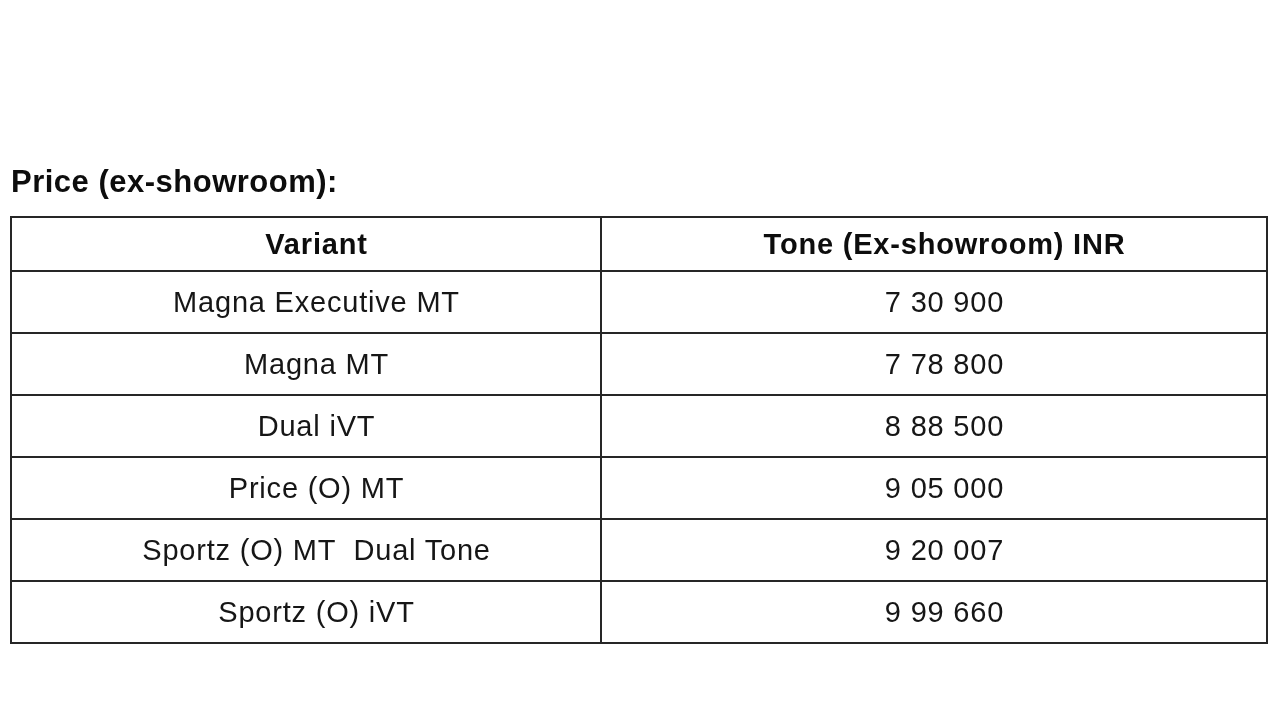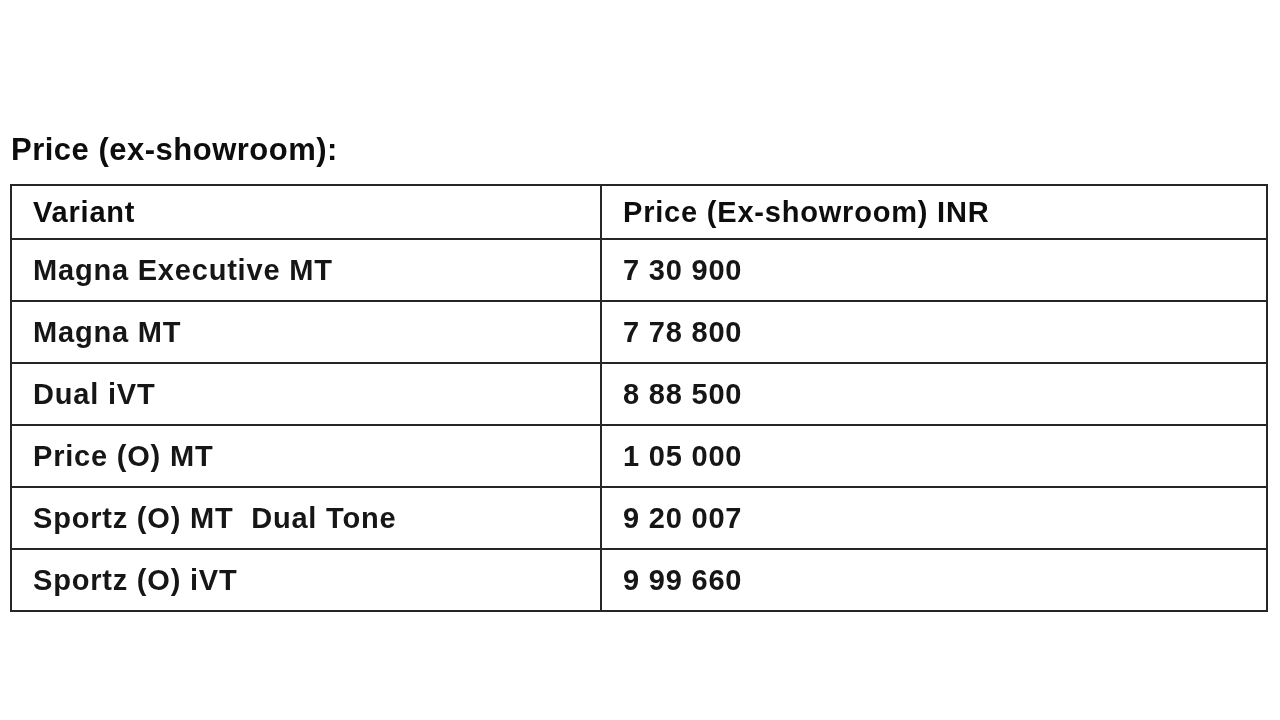--- a/index.html
+++ b/index.html
@@ -10,52 +10,53 @@
   }
   body {
     width: 1280px;
     height: 720px;
     font-family: "Liberation Sans", sans-serif;
     color: #131313;
     overflow: hidden;
   }
   .page {
     padding: 132px 10px 0 10px;
+    margin-top: 32px;
   }
   .page-title {
     font-size: 31px;
     font-weight: 700;
     letter-spacing: 0.5px;
     color: #0d0d0d;
     margin: 0 0 0 1px;
     line-height: 36px;
   }
   table.price-table {
     border-collapse: collapse;
     width: 1258px;
     margin-top: 16px;
     table-layout: fixed;
   }
   table.price-table th,
   table.price-table td {
     border: 2px solid #262626;
-    text-align: left;
+    text-align: center;
     vertical-align: middle;
     padding: 0 0 0 21px;
     font-size: 29px;
     letter-spacing: 0.8px;
     white-space: pre;
   }
   table.price-table th {
     font-weight: 700;
     height: 54px;
     color: #0d0d0d;
   }
   table.price-table td {
-    font-weight: 700;
+    font-weight: 400;
     color: #161616;
   }
   table.price-table col.col-variant { width: 590px; }
   table.price-table tr.row-data    { height: 62px; }
   table.price-table tr.row-tall    { height: 62px; }
 </style>
 </head>
 <body>
 
 <div class="page">
@@ -63,39 +64,39 @@
   <h1 class="page-title">Price (ex-showroom):</h1>
 
   <table class="price-table">
     <colgroup>
       <col class="col-variant">
       <col class="col-price">
     </colgroup>
     <thead>
       <tr>
         <th>Variant</th>
-        <th>Price (Ex-showroom) INR</th>
+        <th>Tone (Ex-showroom) INR</th>
       </tr>
     </thead>
     <tbody>
       <tr class="row-data row-tall">
         <td>Magna Executive MT</td>
         <td>7 30 900</td>
       </tr>
       <tr class="row-data">
         <td>Magna MT</td>
         <td>7 78 800</td>
       </tr>
       <tr class="row-data">
         <td>Dual iVT</td>
         <td>8 88 500</td>
       </tr>
       <tr class="row-data">
         <td>Price (O) MT</td>
-        <td>1 05 000</td>
+        <td>9 05 000</td>
       </tr>
       <tr class="row-data">
         <td>Sportz (O) MT  Dual Tone</td>
         <td>9 20 007</td>
       </tr>
       <tr class="row-data">
         <td>Sportz (O) iVT</td>
         <td>9 99 660</td>
       </tr>
     </tbody>

